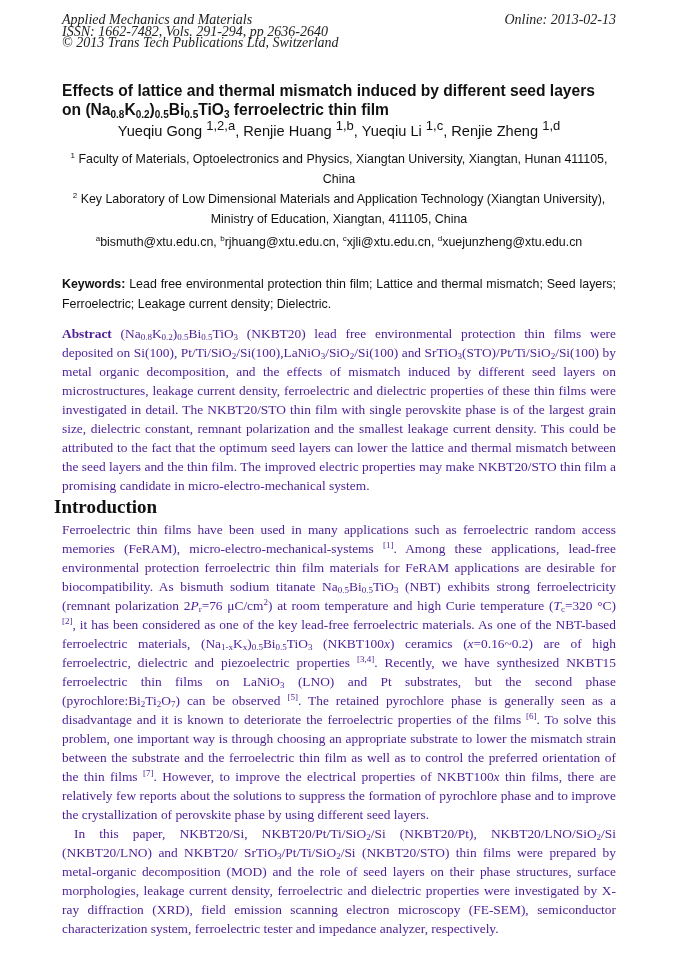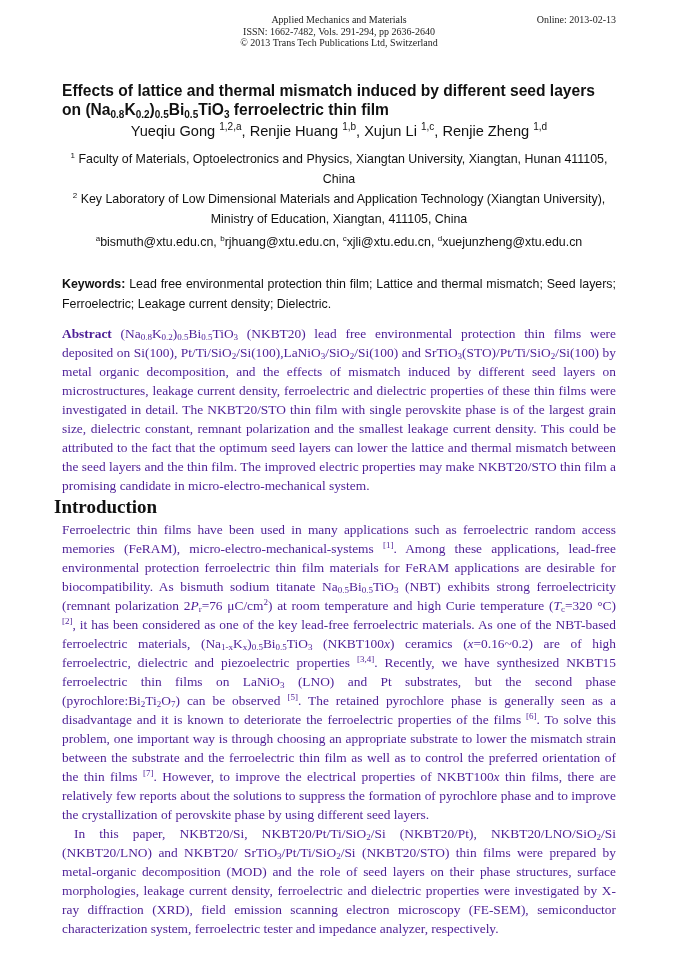--- a/index.html
+++ b/index.html
@@ -1,22 +1,22 @@
 <!DOCTYPE html>
 <html><head>
 <meta charset="utf-8">
 <style>
   html, body { margin: 0; padding: 0; background: #ffffff; }
   body { width: 678px; height: 959px; position: relative; overflow: hidden; color: #111; }
-  .hdr { position: absolute; left: 62px; top: 14px; width: 554px; font-family: "Liberation Serif", serif; font-size: 10px; line-height: 11.5px; color: #222; text-align: center; }
+  .hdr { position: absolute; left: 62px; top: 14px; width: 554px; font-family: "Liberation Serif", serif; font-style: italic; font-size: 14px; line-height: 11.5px; color: #222; }
   .hdr .online { position: absolute; right: 0; top: 0; }
   .title { position: absolute; left: 62px; top: 81px; width: 554px; text-align: left; font-family: "Liberation Sans", sans-serif; font-weight: bold; font-size: 15.6px; line-height: 19px; color: #111; }
   .title sub { font-size: 10px; vertical-align: -3px; line-height: 0; }
   .authors { position: absolute; left: 62px; top: 122px; width: 554px; text-align: center; font-family: "Liberation Sans", sans-serif; font-size: 14.6px; line-height: 18px; }
-  .authors sup { font-size: 10px; vertical-align: 6px; line-height: 0; }
+  .authors sup { font-size: 13px; vertical-align: 6px; line-height: 0; }
   .aff { position: absolute; left: 62px; width: 554px; text-align: center; font-family: "Liberation Sans", sans-serif; font-size: 12.4px; line-height: 20px; }
   .aff sup, .emails sup { font-size: 8px; vertical-align: 5px; line-height: 0; }
   .aff1 { top: 149px; }
   .aff2 { top: 189px; }
   .emails { position: absolute; left: 62px; top: 233px; width: 554px; text-align: center; font-family: "Liberation Sans", sans-serif; font-size: 12.4px; line-height: 18px; }
   .keywords { position: absolute; left: 62px; top: 274px; width: 554px; font-family: Liberation Sans, sans-serif; font-size: 12.4px; line-height: 20px; text-align: justify; }
   .keywords b { font-weight: bold; }
   .body-text { font-family: "Liberation Serif", serif; font-size: 13.4px; line-height: 19px; text-align: justify; color: #4c1d95; }
   .body-text sub { font-size: 9px; vertical-align: -2px; line-height: 0; }
   .body-text sup { font-size: 9px; vertical-align: 5px; line-height: 0; }
@@ -37,21 +37,21 @@
 </div>
 
 <div class="title">
   <div>Effects of lattice and thermal mismatch induced by different seed layers</div>
   <div><span>on (Na</span><sub>0.8</sub><span>K</span><sub>0.2</sub><span>)</span><sub>0.5</sub><span>Bi</span><sub>0.5</sub><span>TiO</span><sub>3</sub><span> ferroelectric thin film</span></div>
 </div>
 
 <div class="authors">
   <span><span>Yueqiu Gong</span>&nbsp;<sup>1,2,a</sup></span>,
   <span><span>Renjie Huang</span>&nbsp;<sup>1,b</sup></span>,
-  <span><span>Xujun Li</span>&nbsp;<sup>1,c</sup></span>,
+  <span><span>Yueqiu Li</span>&nbsp;<sup>1,c</sup></span>,
   <span><span>Renjie Zheng</span>&nbsp;<sup>1,d</sup></span>
 </div>
 
 <div class="aff aff1">
   <div><sup>1</sup> <span>Faculty of Materials, Optoelectronics and Physics, Xiangtan University, Xiangtan, Hunan 411105,</span></div>
   <div>China</div>
 </div>
 
 <div class="aff aff2">
   <div><sup>2</sup> <span>Key Laboratory of Low Dimensional Materials and Application Technology (Xiangtan University),</span></div>

